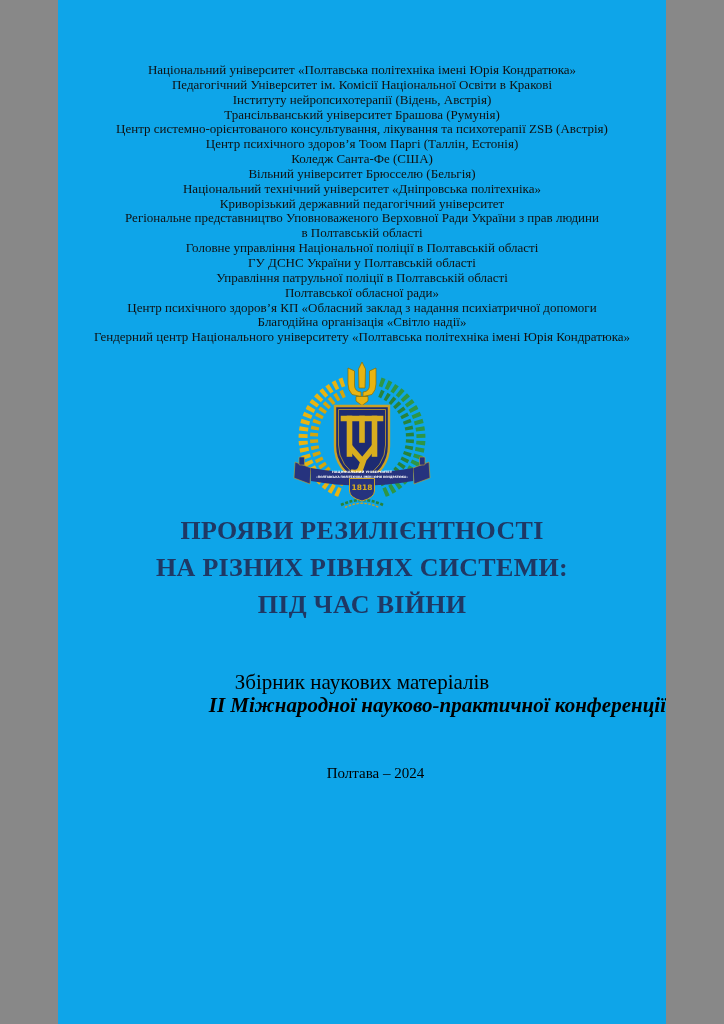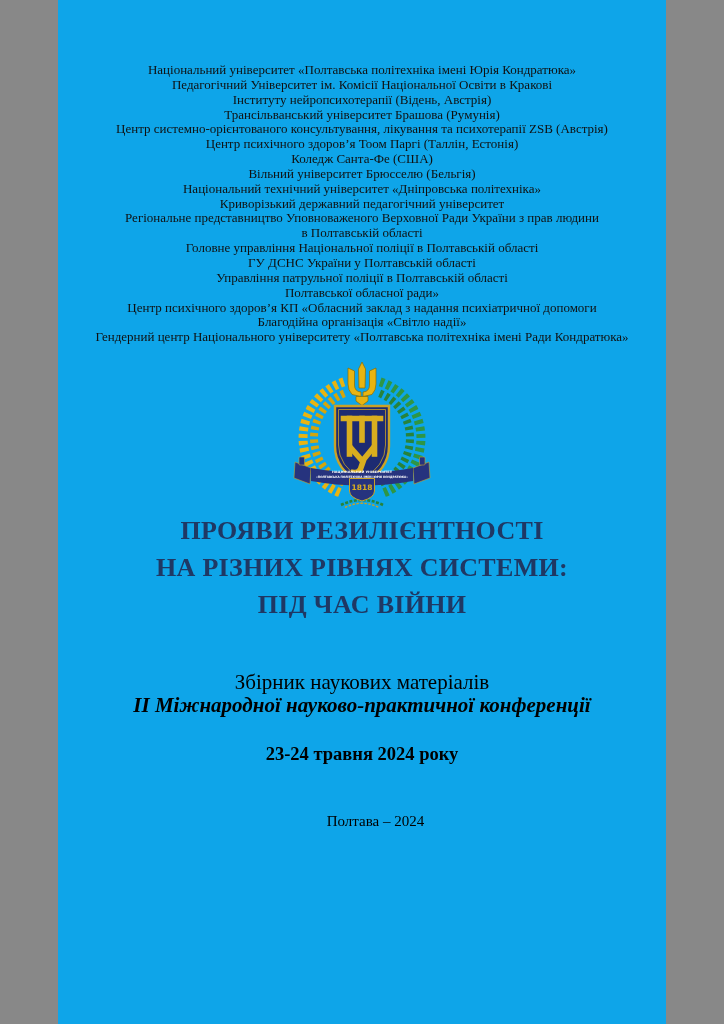--- a/index.html
+++ b/index.html
@@ -36,20 +36,21 @@
     letter-spacing:0.3px;
   }
   .subtitle{
     margin-top:48px;
     font-size:21px;
     line-height:23px;
   }
   .subtitle .sub-line2{
     font-weight:bold;
     font-style:italic;
+    text-align:right;
   }
   .conf-date{
     margin-top:27px;
     font-size:18.5px;
     font-weight:bold;
   }
   .footer-line{
     margin-top:48px;
     font-size:15px;
     padding-left:27px;
@@ -78,21 +79,21 @@
         <div class="inst-line">Національний технічний університет «Дніпровська політехніка»</div>
         <div class="inst-line">Криворізький державний педагогічний університет</div>
         <div class="inst-line">Регіональне представництво Уповноваженого Верховної Ради України з прав людини</div>
         <div class="inst-line">в Полтавській області</div>
         <div class="inst-line">Головне управління Національної поліції в Полтавській області</div>
         <div class="inst-line">ГУ ДСНС України у Полтавській області</div>
         <div class="inst-line">Управління патрульної поліції в Полтавській області</div>
         <div class="inst-line">Полтавської обласної ради»</div>
         <div class="inst-line">Центр психічного здоров’я КП «Обласний заклад з надання психіатричної допомоги</div>
         <div class="inst-line">Благодійна організація «Світло надії»</div>
-        <div class="inst-line">Гендерний центр Національного університету «Полтавська політехніка імені Ради Кондратюка»</div>
+        <div class="inst-line">Гендерний центр Національного університету «Полтавська політехніка імені Юрія Кондратюка»</div>
       </div>
 
     <div class="emblem-wrap">
       <svg viewBox="0 0 150 150" xmlns="http://www.w3.org/2000/svg">
 
         <g fill="none" stroke-dasharray="4 3">
           <path d="M52.9 134.7 A59 59 0 0 1 57.8 23.6" stroke="#E8B411" stroke-width="9"></path>
           <path d="M57 124.5 A48 48 0 0 1 58.6 34.9" stroke="#D4A50B" stroke-width="8" stroke-dasharray="3.5 3"></path>
         </g>
 
@@ -149,18 +150,17 @@
     <div class="title-line">ПРОЯВИ РЕЗИЛІЄНТНОСТІ</div>
         <div class="title-line">НА РІЗНИХ РІВНЯХ СИСТЕМИ:</div>
         <div class="title-line">ПІД ЧАС ВІЙНИ</div>
       </div>
 
     <div class="subtitle">
       <div class="sub-line1">Збірник наукових матеріалів</div>
       <div class="sub-line2">ІІ Міжнародної науково-практичної конференції</div>
     </div>
 
-    <div class="conf-date">23-24 травня 2024 року</div>
 
     <div class="footer-line">Полтава – 2024</div>
 
   </div>
 </div>
 
 </body></html>

